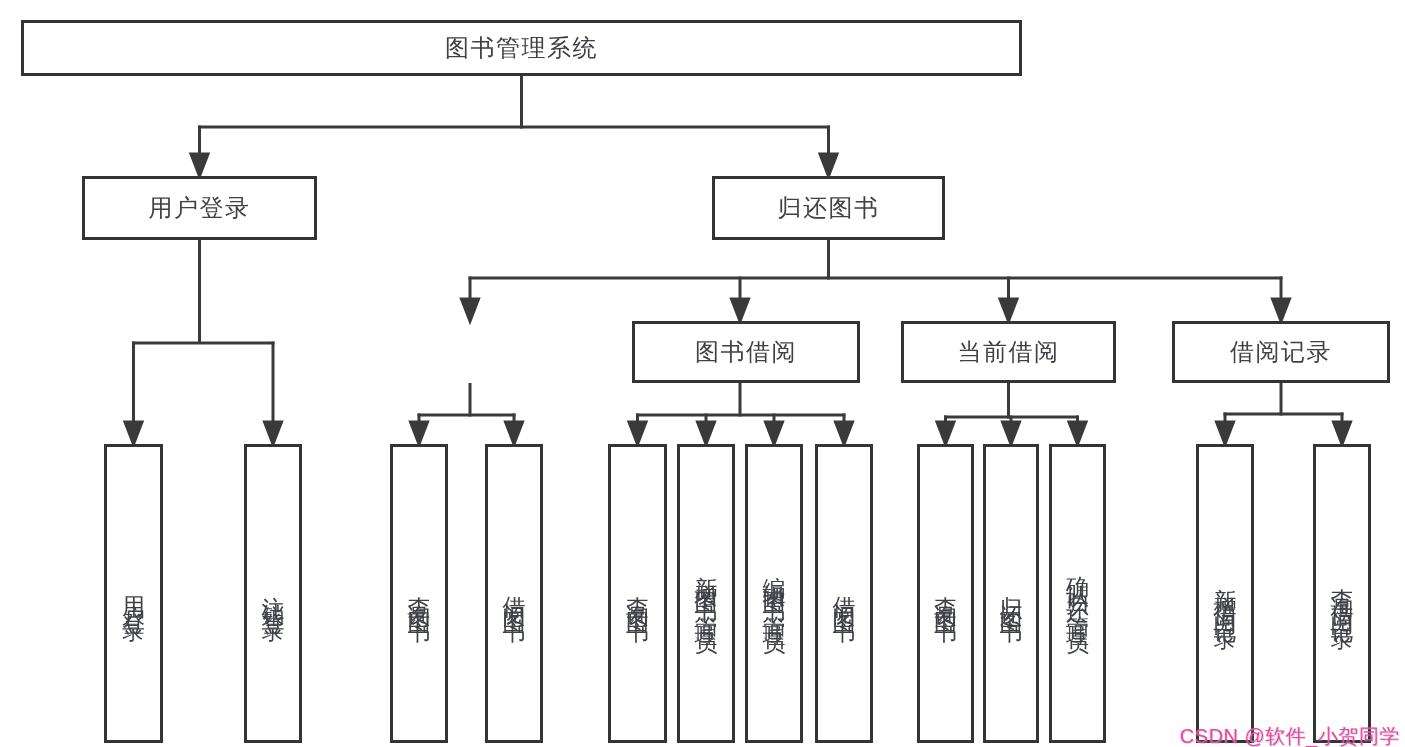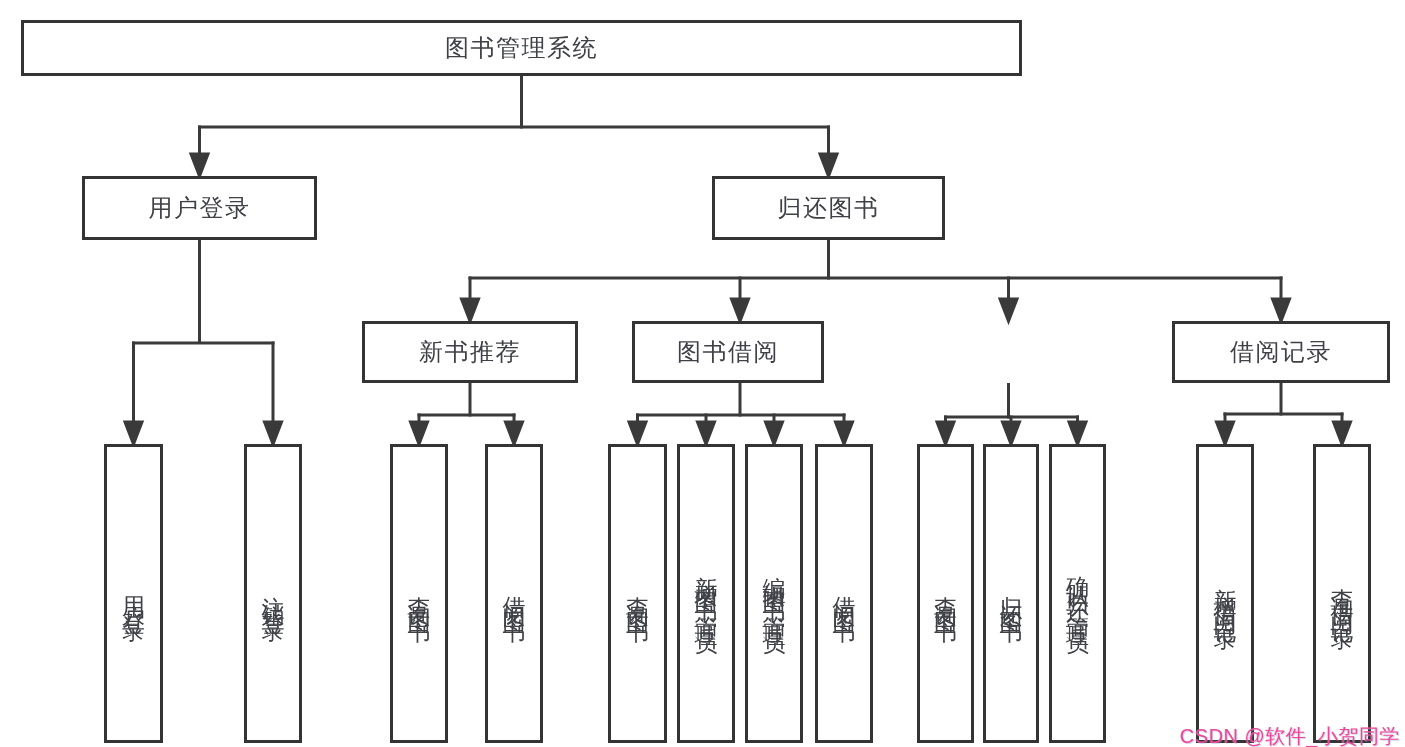--- a/index.html
+++ b/index.html
@@ -143,25 +143,25 @@
     <span>图书管理系统</span>
   </div>
 
   <div class="node h" style="left:82px; top:169px; width:235px; height:64px;">
     <span>用户登录</span>
   </div>
   <div class="node h" style="left:712px; top:169px; width:233px; height:64px;">
     <span>归还图书</span>
   </div>
 
-  <div class="node h" style="left:362px; top:314px; width:216px; height:62px;">
-    <span>新书推荐</span>
-  </div>
-  <div class="node h" style="left:632px; top:314px; width:192px; height:62px;">
+  <div class="node h" style="left:632px; top:314px; width:228px; height:62px;">
     <span>图书借阅</span>
+  </div>
+  <div class="node h" style="left:901px; top:314px; width:215px; height:62px;">
+    <span>当前借阅</span>
   </div>
   <div class="node h" style="left:1172px; top:314px; width:218px; height:62px;">
     <span>借阅记录</span>
   </div>
 
   <div class="node v" style="left:104px; top:437px; width:59px; height:299px;">
     <span>用户登录</span>
   </div>
   <div class="node v" style="left:244px; top:437px; width:58px; height:299px;">
     <span>注销登录</span>

